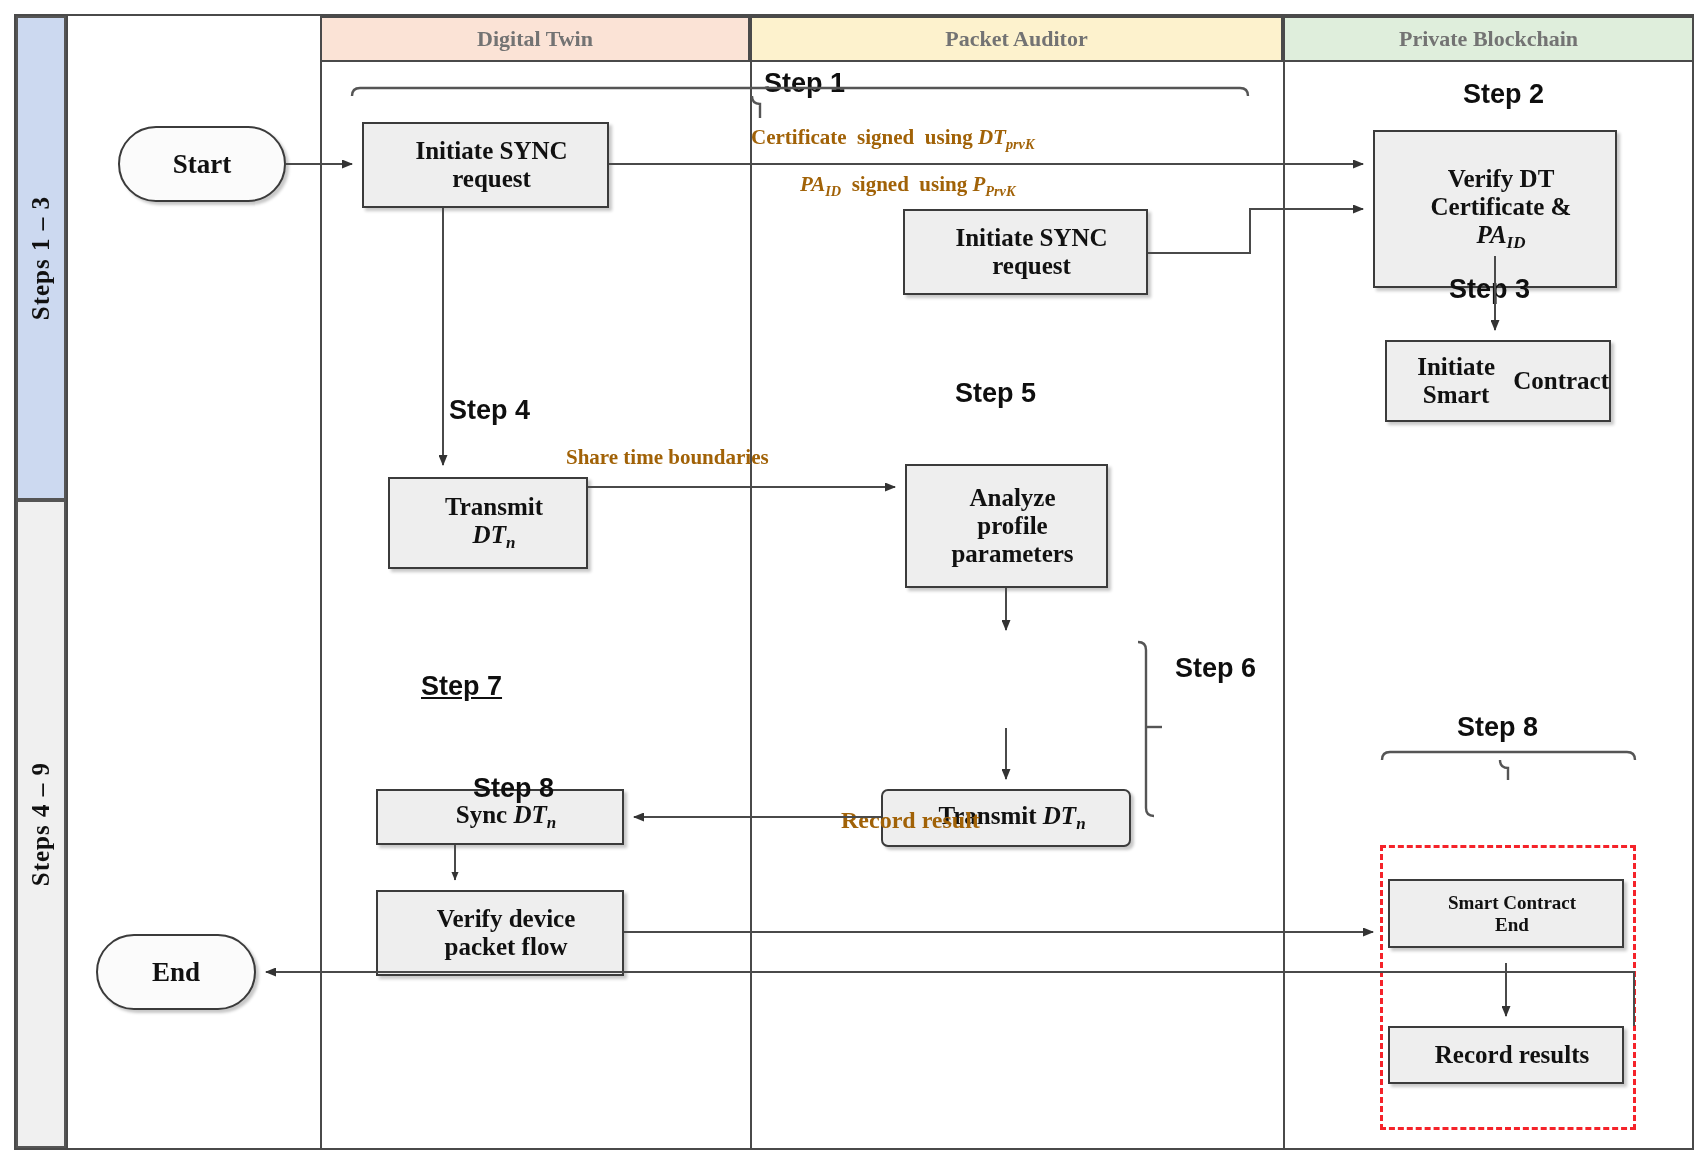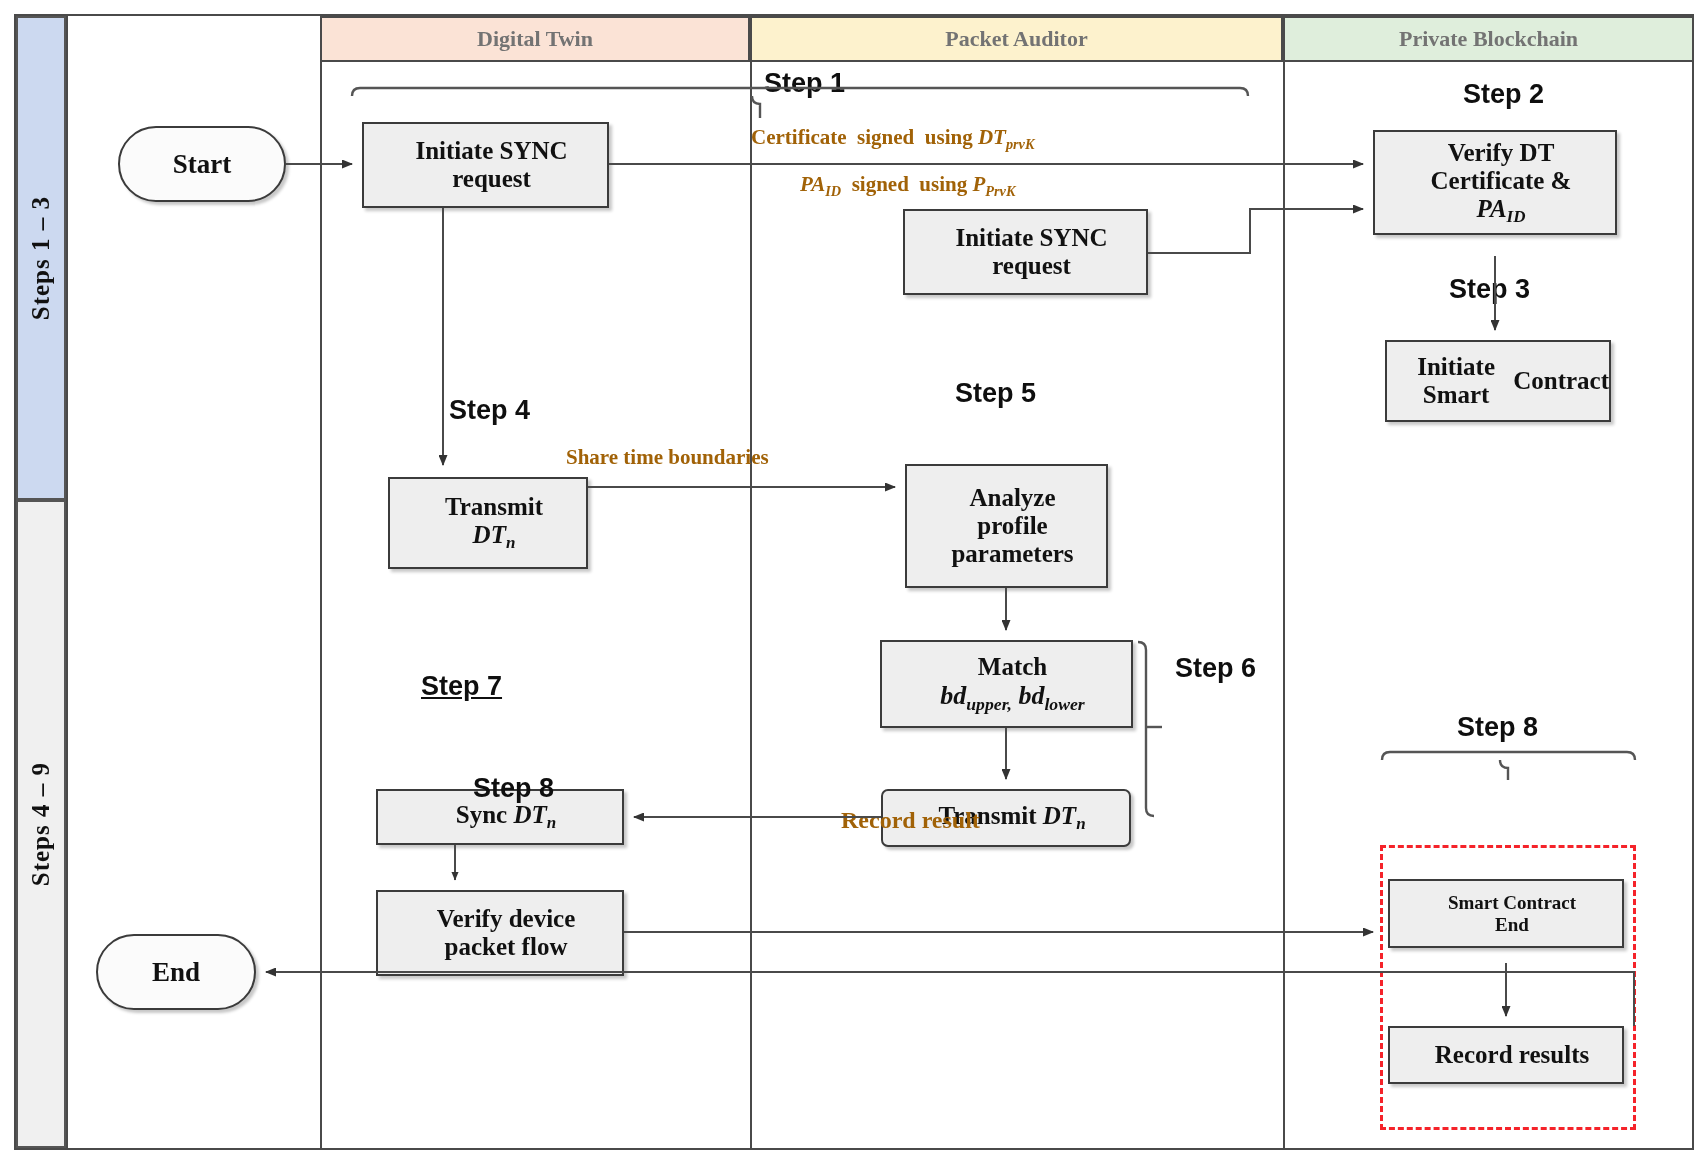--- a/index.html
+++ b/index.html
@@ -150,21 +150,21 @@
   <div class="box" id="node-dt-initiate" style="left:362px;top:122px;width:247px;height:86px;font-size:25px;flex-direction:column;">
     <span>Initiate SYNC</span>
     <span>request</span>
   </div>
 
   <div class="box" id="node-pa-initiate" style="left:903px;top:209px;width:245px;height:86px;font-size:25px;flex-direction:column;">
     <span>Initiate SYNC</span>
     <span>request</span>
   </div>
 
-  <div class="box" id="node-pb-verify" style="left:1373px;top:130px;width:244px;height:105px;font-size:25px;flex-direction:column;">
+  <div class="box" id="node-pb-verify" style="left:1373px;top:130px;width:244px;height:158px;font-size:25px;flex-direction:column;">
     <span>Verify DT</span>
     <span>Certificate &amp;</span>
     <span class="ital">PA<span class="sub">ID</span></span>
   </div>
 
   <div class="box" id="node-pb-smart" style="left:1385px;top:340px;width:226px;height:82px;font-size:25px;flex-direction:row;">
     <span>Initiate Smart</span>
     <span>Contract</span>
   </div>
 
@@ -172,24 +172,20 @@
     <span>Transmit</span>
     <span class="ital">DT<span class="sub">n</span></span>
   </div>
 
   <div class="box" id="node-pa-analyze" style="left:905px;top:464px;width:203px;height:124px;font-size:25px;flex-direction:column;">
     <span>Analyze</span>
     <span>profile</span>
     <span>parameters</span>
   </div>
 
-  <div class="box" id="node-pa-match" style="left:880px;top:640px;width:253px;height:88px;font-size:25px;flex-direction:column;">
-    <span>Match</span>
-    <span class="ital" style="font-size:26px;">bd<span class="sub">upper,</span> bd<span class="sub">lower</span></span>
-  </div>
 
   <div class="box" id="node-pa-transmit" style="left:881px;top:789px;width:250px;height:58px;font-size:25px;border-radius:7px;">
     <span>Transmit&nbsp;<span class="ital">DT<span class="sub">n</span></span></span>
   </div>
 
   <div class="box" id="node-dt-sync" style="left:376px;top:789px;width:248px;height:56px;font-size:25px;">
     <span>Sync&nbsp;<span class="ital">DT<span class="sub">n</span></span></span>
   </div>
 
   <div class="box" id="node-dt-verify" style="left:376px;top:890px;width:248px;height:86px;font-size:25px;flex-direction:column;">

